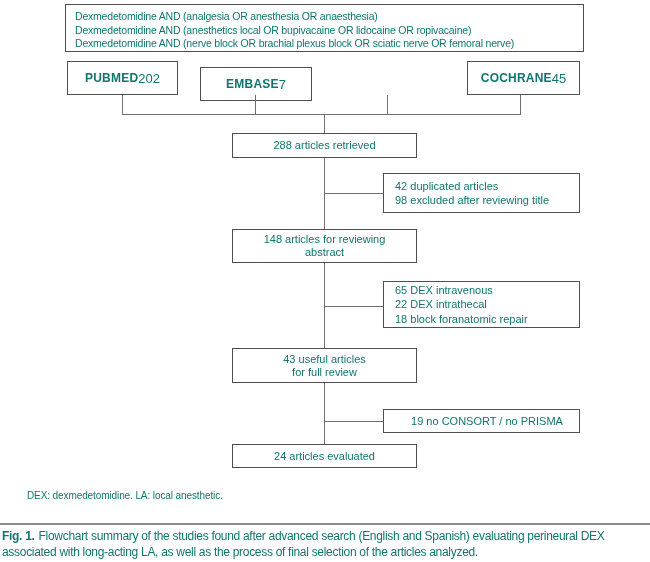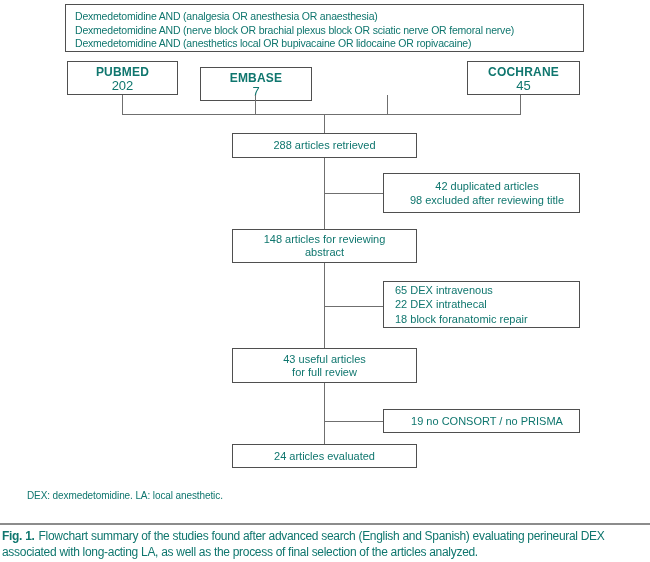--- a/index.html
+++ b/index.html
@@ -20,21 +20,20 @@
   }
   .search-box {
     padding: 5px 4px 0 9px;
     font-size: 10.5px;
     line-height: 13.5px;
     letter-spacing: -0.2px;
     white-space: nowrap;
   }
   .db-box {
     display: flex;
-    flex-direction: column;
     align-items: center;
     justify-content: center;
     text-align: center;
   }
   .db-name { font-weight: bold; font-size: 12px; line-height: 14px; letter-spacing: 0.2px; }
   .db-count { font-size: 13px; line-height: 13px; }
   .center-box {
     display: flex;
     flex-direction: column;
     align-items: center;
@@ -78,22 +77,22 @@
   }
   .caption b { margin-right: 4px; }
 </style>
 </head>
 <body>
 
 <div id="page">
 
   <div class="box search-box" style="left:65px; top:4px; width:519px; height:48px;">
     <div>Dexmedetomidine AND (analgesia OR anesthesia OR anaesthesia)</div>
+    <div>Dexmedetomidine AND (anesthetics local OR bupivacaine OR lidocaine OR ropivacaine)</div>
     <div>Dexmedetomidine AND (nerve block OR brachial plexus block OR sciatic nerve OR femoral nerve)</div>
-    <div>Dexmedetomidine AND (anesthetics local OR bupivacaine OR lidocaine OR ropivacaine)</div>
   </div>
 
   <div class="box db-box" style="left:67px; top:61px; width:111px; height:34px;">
     <div class="db-name">PUBMED</div>
     <div class="db-count">202</div>
   </div>
   <div class="box db-box" style="left:200px; top:67px; width:112px; height:34px;">
     <div class="db-name">EMBASE</div>
     <div class="db-count">7</div>
   </div>
@@ -109,21 +108,21 @@
   <div class="hline" style="left:122px; top:114px; width:399px;"></div>
   <div class="vline" style="left:324px; top:114px; height:19px;"></div>
 
   <div class="box center-box" style="left:232px; top:133px; width:185px; height:25px;">
     <div>288 articles retrieved</div>
   </div>
 
   <div class="vline" style="left:324px; top:158px; height:71px;"></div>
   <div class="hline" style="left:324px; top:193px; width:59px;"></div>
 
-  <div class="box side-box" style="left:383px; top:173px; width:197px; height:40px;align-items:center;">
+  <div class="box side-box" style="left:383px; top:173px; width:197px; height:40px;">
     <div>42 duplicated articles</div>
     <div>98 excluded after reviewing title</div>
   </div>
 
   <div class="box center-box" style="left:232px; top:229px; width:185px; height:34px;">
     <div>148 articles for reviewing</div>
     <div>abstract</div>
   </div>
 
   <div class="vline" style="left:324px; top:263px; height:85px;"></div>

